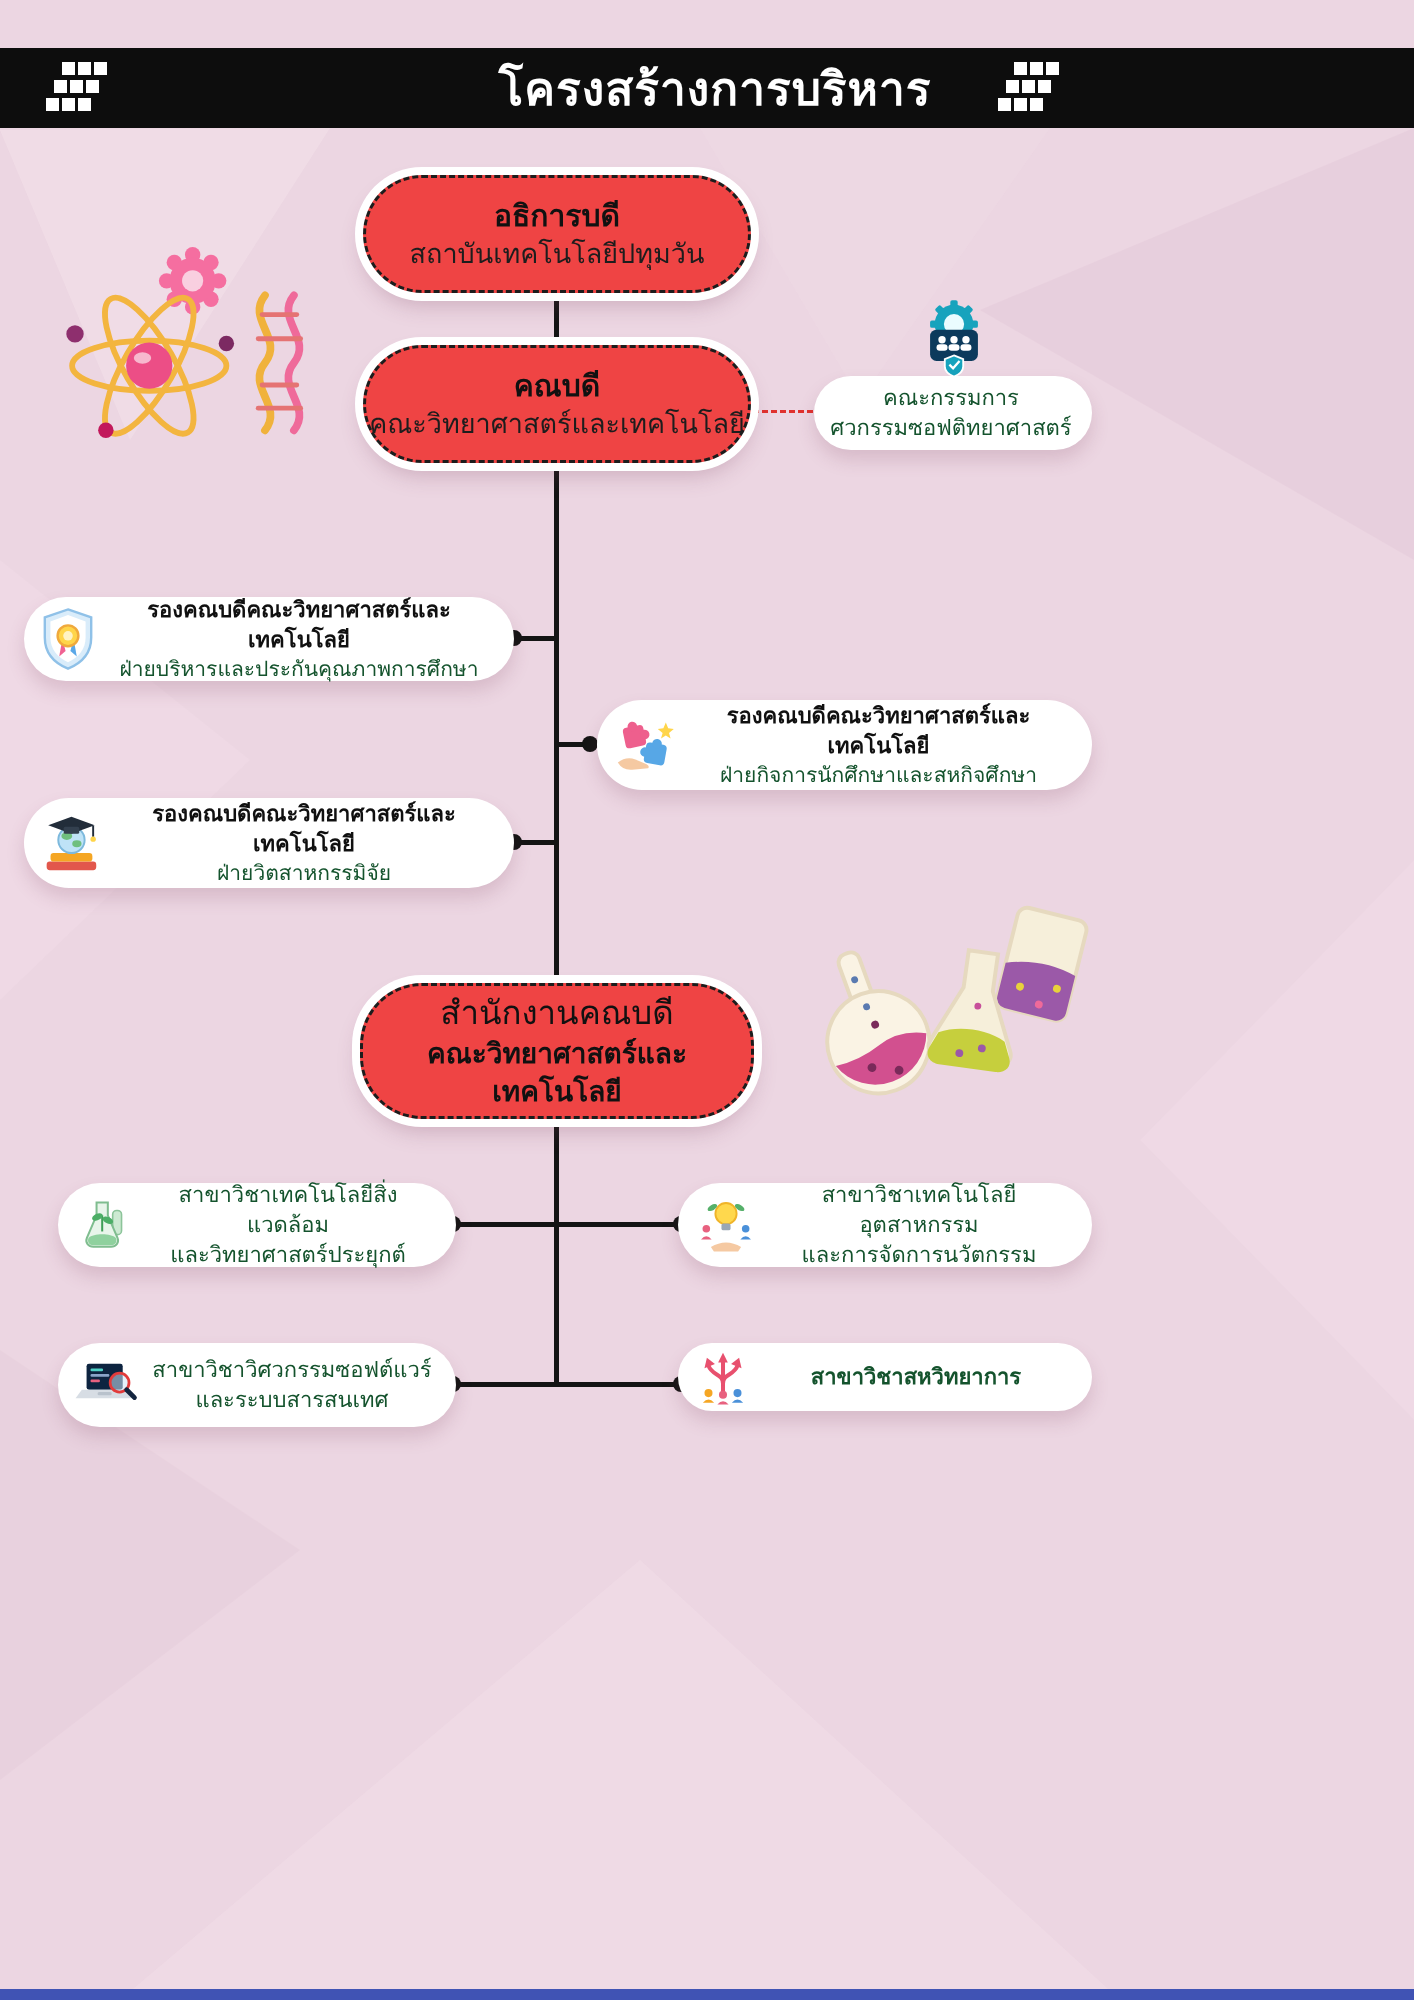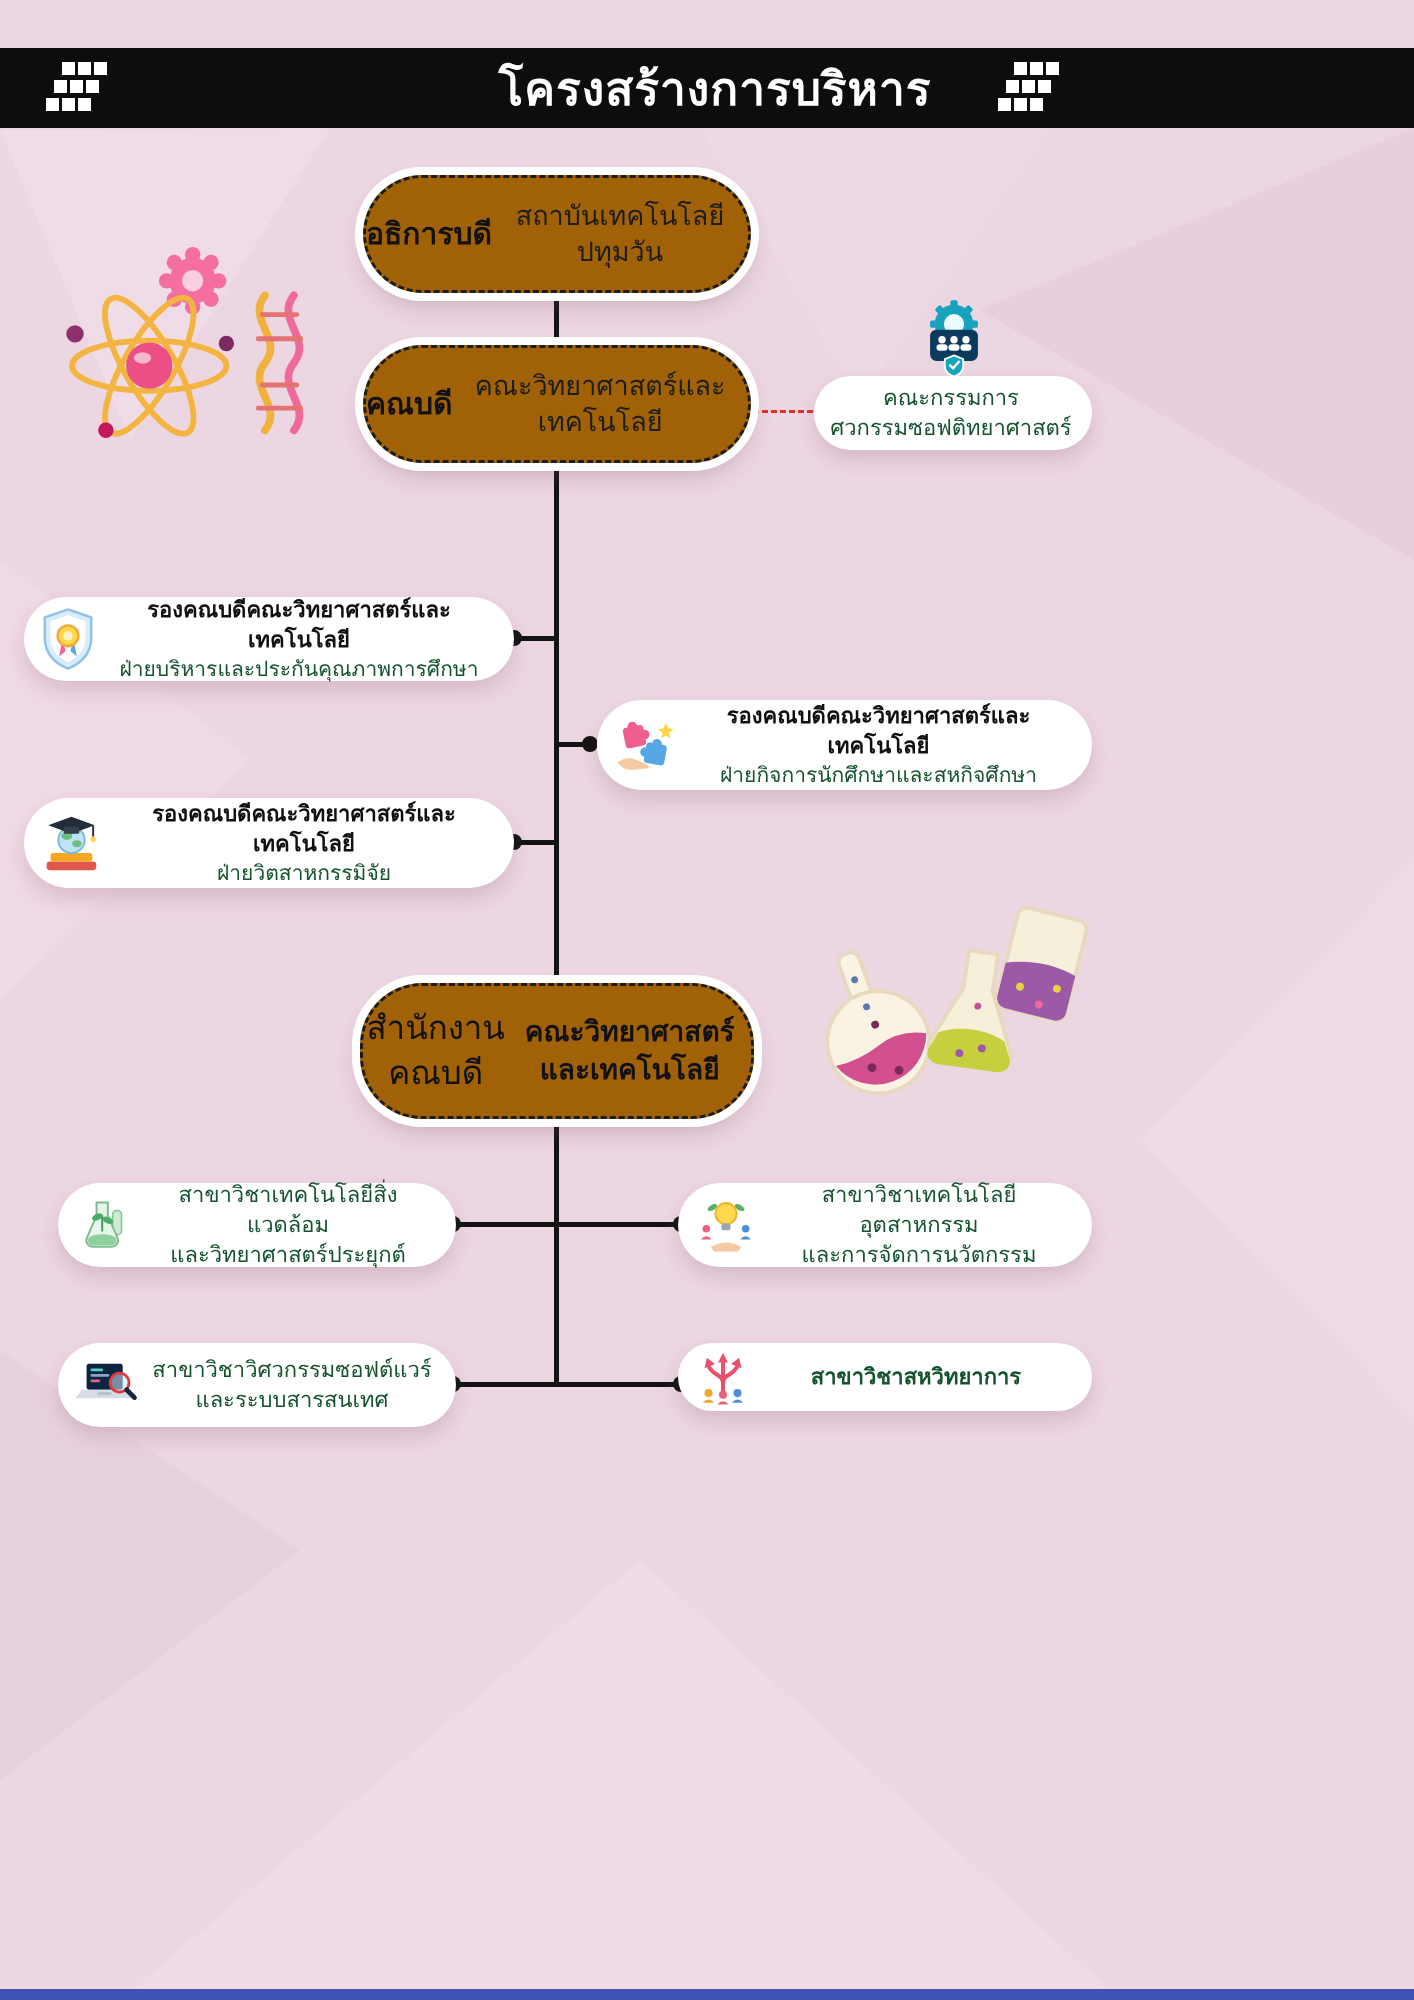--- a/index.html
+++ b/index.html
@@ -7,23 +7,23 @@
   body { font-family:"Liberation Sans","DejaVu Sans",sans-serif; }
   .canvas { position:relative; width:1414px; height:2000px; background:#ecd6e2; overflow:hidden; margin:0 auto; }
   .bg-svg { position:absolute; inset:0; }
 
   .header-bar { position:absolute; left:0; top:48px; width:100%; height:80px; background:#0d0d0d; display:flex; align-items:center; justify-content:center;padding-left:16px; }
   .header-title { color:#ffffff; font-size:46px; font-weight:bold; letter-spacing:1px; }
   .hdr-icon { position:absolute; top:62px; }
   .hdr-icon.left { left:46px; }
   .hdr-icon.right { left:998px; }
 
-  .pill { position:absolute; background:#a16207; border:3px dashed #1c1c1c; border-radius:70px;
+  .pill { position:absolute; background:#ef4444; border:3px dashed #1c1c1c; border-radius:70px;
           box-shadow:0 0 0 8px #ffffff, 0 12px 22px rgba(120,60,90,.28);
-          display:flex; flex-direction:row; align-items:center; justify-content:center; text-align:center; line-height:1.35; }
+          display:flex; flex-direction:column; align-items:center; justify-content:center; text-align:center; line-height:1.35; }
   .pill .t1 { font-weight:bold; font-size:30px; color:#111; }
   .pill .t2 { font-size:27px; color:#1d1d1d; }
   .pill .b1 { font-weight:normal; font-size:33px; color:#111; }
   .pill .b2 { font-weight:bold; font-size:28px; color:#111; }
 
   .card { position:absolute; background:#ffffff; border-radius:46px;
           box-shadow:0 10px 18px rgba(120,60,90,.18);
           display:flex; align-items:center; padding:0 20px 0 16px; }
   .card .card-icon { flex:0 0 auto; margin-right:8px; display:flex; align-items:center; justify-content:center; }
   .card .txt { flex:1; display:flex; flex-direction:column; align-items:center; text-align:center; line-height:1.35; }
@@ -106,21 +106,21 @@
   <div class="dot" style="left:445px; top:1376px;"></div>
   <div class="dot" style="left:673px; top:1376px;"></div>
 
   <div class="dash-red" style="left:753px; top:410px; width:60px;"></div>
 
   <div class="pill" style="left:363px; top:175px; width:388px; height:118px;">
     <span class="t1">อธิการบดี</span>
     <span class="t2">สถาบันเทคโนโลยีปทุมวัน</span>
   </div>
 
-  <div class="pill" style="left:363px; top:345px; width:388px; height:118px;justify-content:space-between;">
+  <div class="pill" style="left:363px; top:345px; width:388px; height:118px;">
     <span class="t1">คณบดี</span>
     <span class="t2">คณะวิทยาศาสตร์และเทคโนโลยี</span>
   </div>
 
   <svg class="deco" style="left:908px; top:296px;" width="92" height="82" viewBox="0 0 100 88">
     <g fill="#17a3bd">
       <rect x="46" y="4" width="8" height="10" rx="2"></rect>
       <rect x="46" y="46" width="8" height="10" rx="2" transform="rotate(0 50 30)"></rect>
       <rect x="46" y="4" width="8" height="10" rx="2" transform="rotate(45 50 30)"></rect>
       <rect x="46" y="4" width="8" height="10" rx="2" transform="rotate(90 50 30)"></rect>

